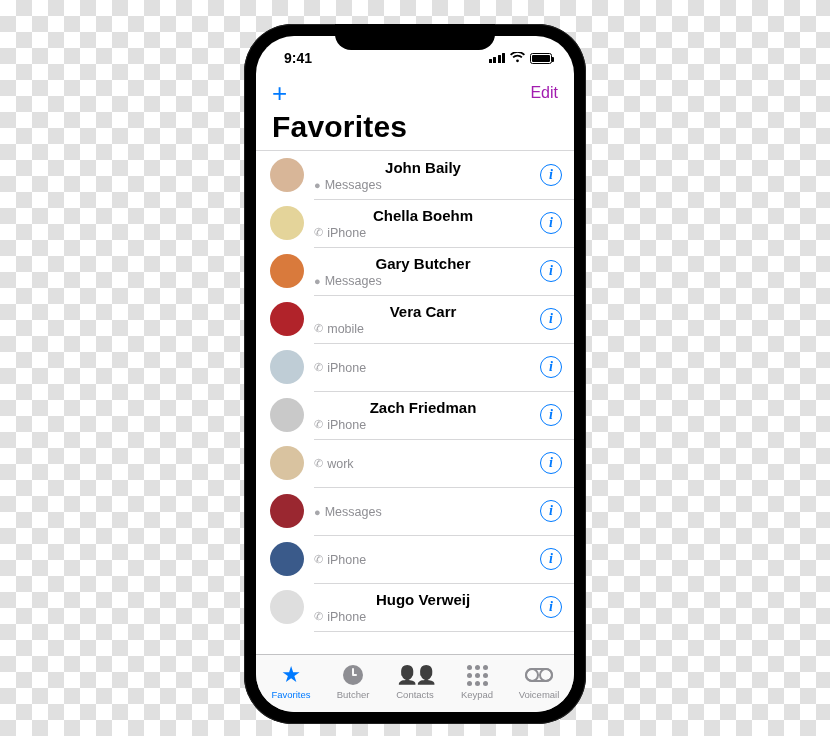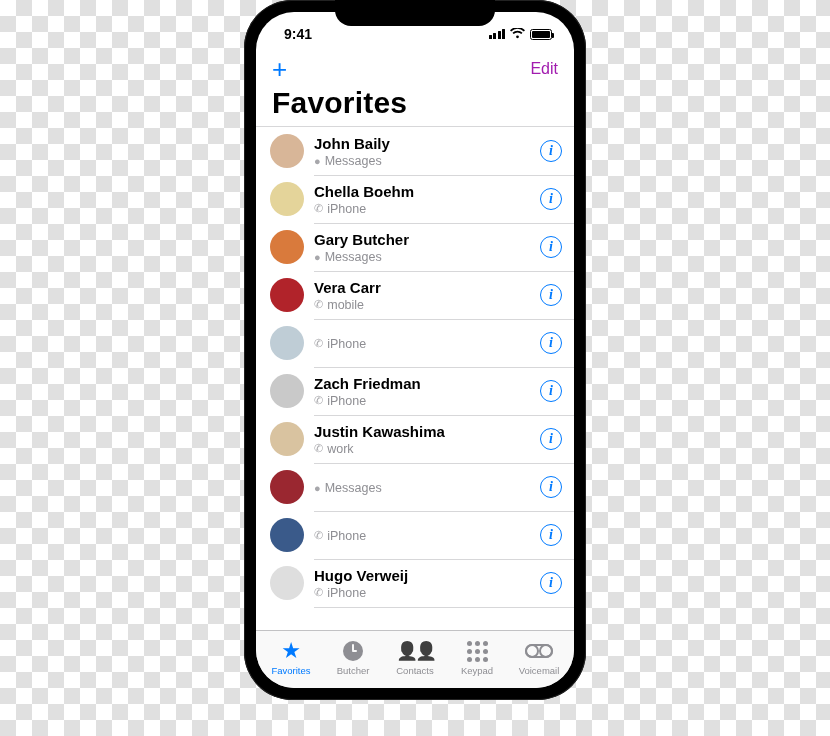--- a/index.html
+++ b/index.html
@@ -18,21 +18,21 @@
     display: flex;
     align-items: flex-start;
     justify-content: center;
   }
   .phone {
     width: 342px;
     height: 700px;
     background: #000;
     border-radius: 48px;
     padding: 12px;
-    margin-top: 0;
+    margin-top: 24px;
     position: relative;
     box-shadow: 0 0 0 1px #222 inset;
   }
   .screen {
     width: 100%;
     height: 100%;
     background: #fff;
     border-radius: 38px;
     overflow: hidden;
     position: relative;
@@ -95,20 +95,21 @@
   }
   .list {
     flex: 1 1 auto;
     overflow: hidden;
     border-top: 0.5px solid #d7d7d9;
   }
   .row {
     display:flex; align-items:center;
     padding: 7px 12px 7px 14px;
     position: relative;
+    text-align: center;
   }
   .row::after{
     content:""; position:absolute; left:58px; right:0; bottom:0; height:0.5px;
     background:#d7d7d9;
   }
   .avatar {
     width:34px; height:34px; border-radius:50%;
     flex-shrink:0; margin-right:10px;
     display:flex; align-items:center; justify-content:center;
     color:#fff; font-weight:600; font-size:14px;
@@ -261,21 +262,20 @@
             <div class="sub">
               <span class="ico">✆</span>
               <span>iPhone</span>
             </div>
           </div>
           <div class="info">i</div>
         </div>
         <div class="row">
           <div class="avatar" style="background: rgb(217, 195, 160);"></div>
           <div class="row-text">
-            <div class="name">Justin Kawashima</div>
             <div class="sub">
               <span class="ico">✆</span>
               <span>work</span>
             </div>
           </div>
           <div class="info">i</div>
         </div>
         <div class="row">
           <div class="avatar" style="background: rgb(154, 39, 48);"></div>
           <div class="row-text">

